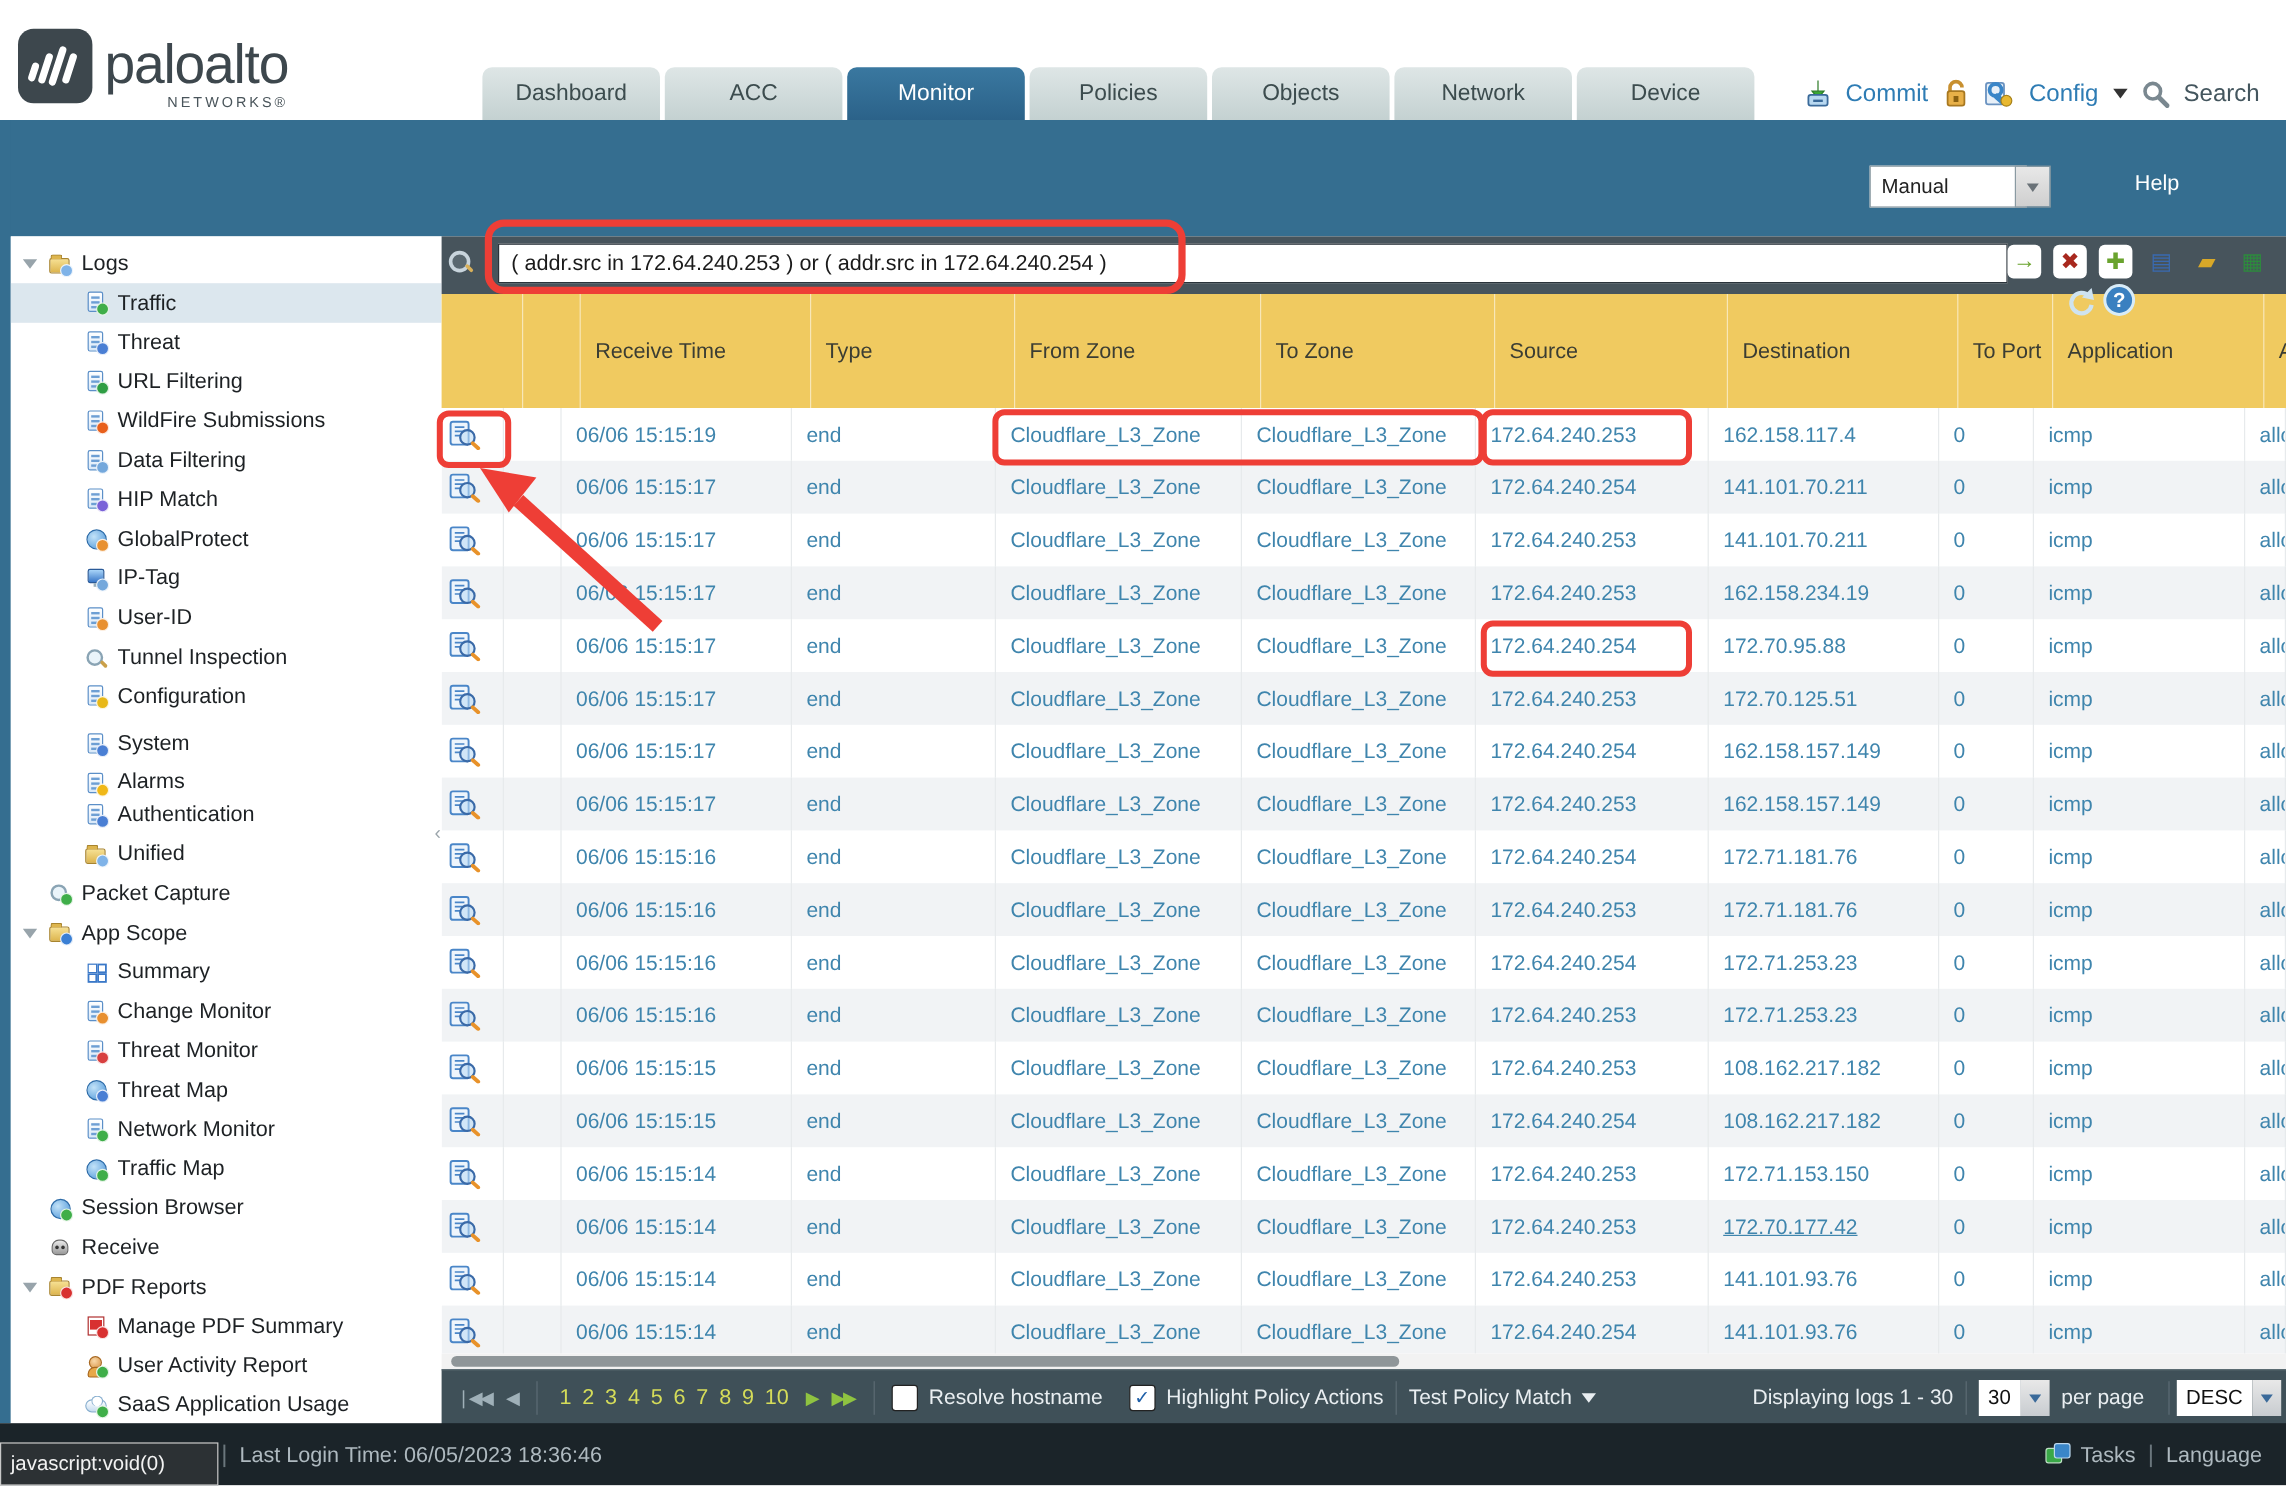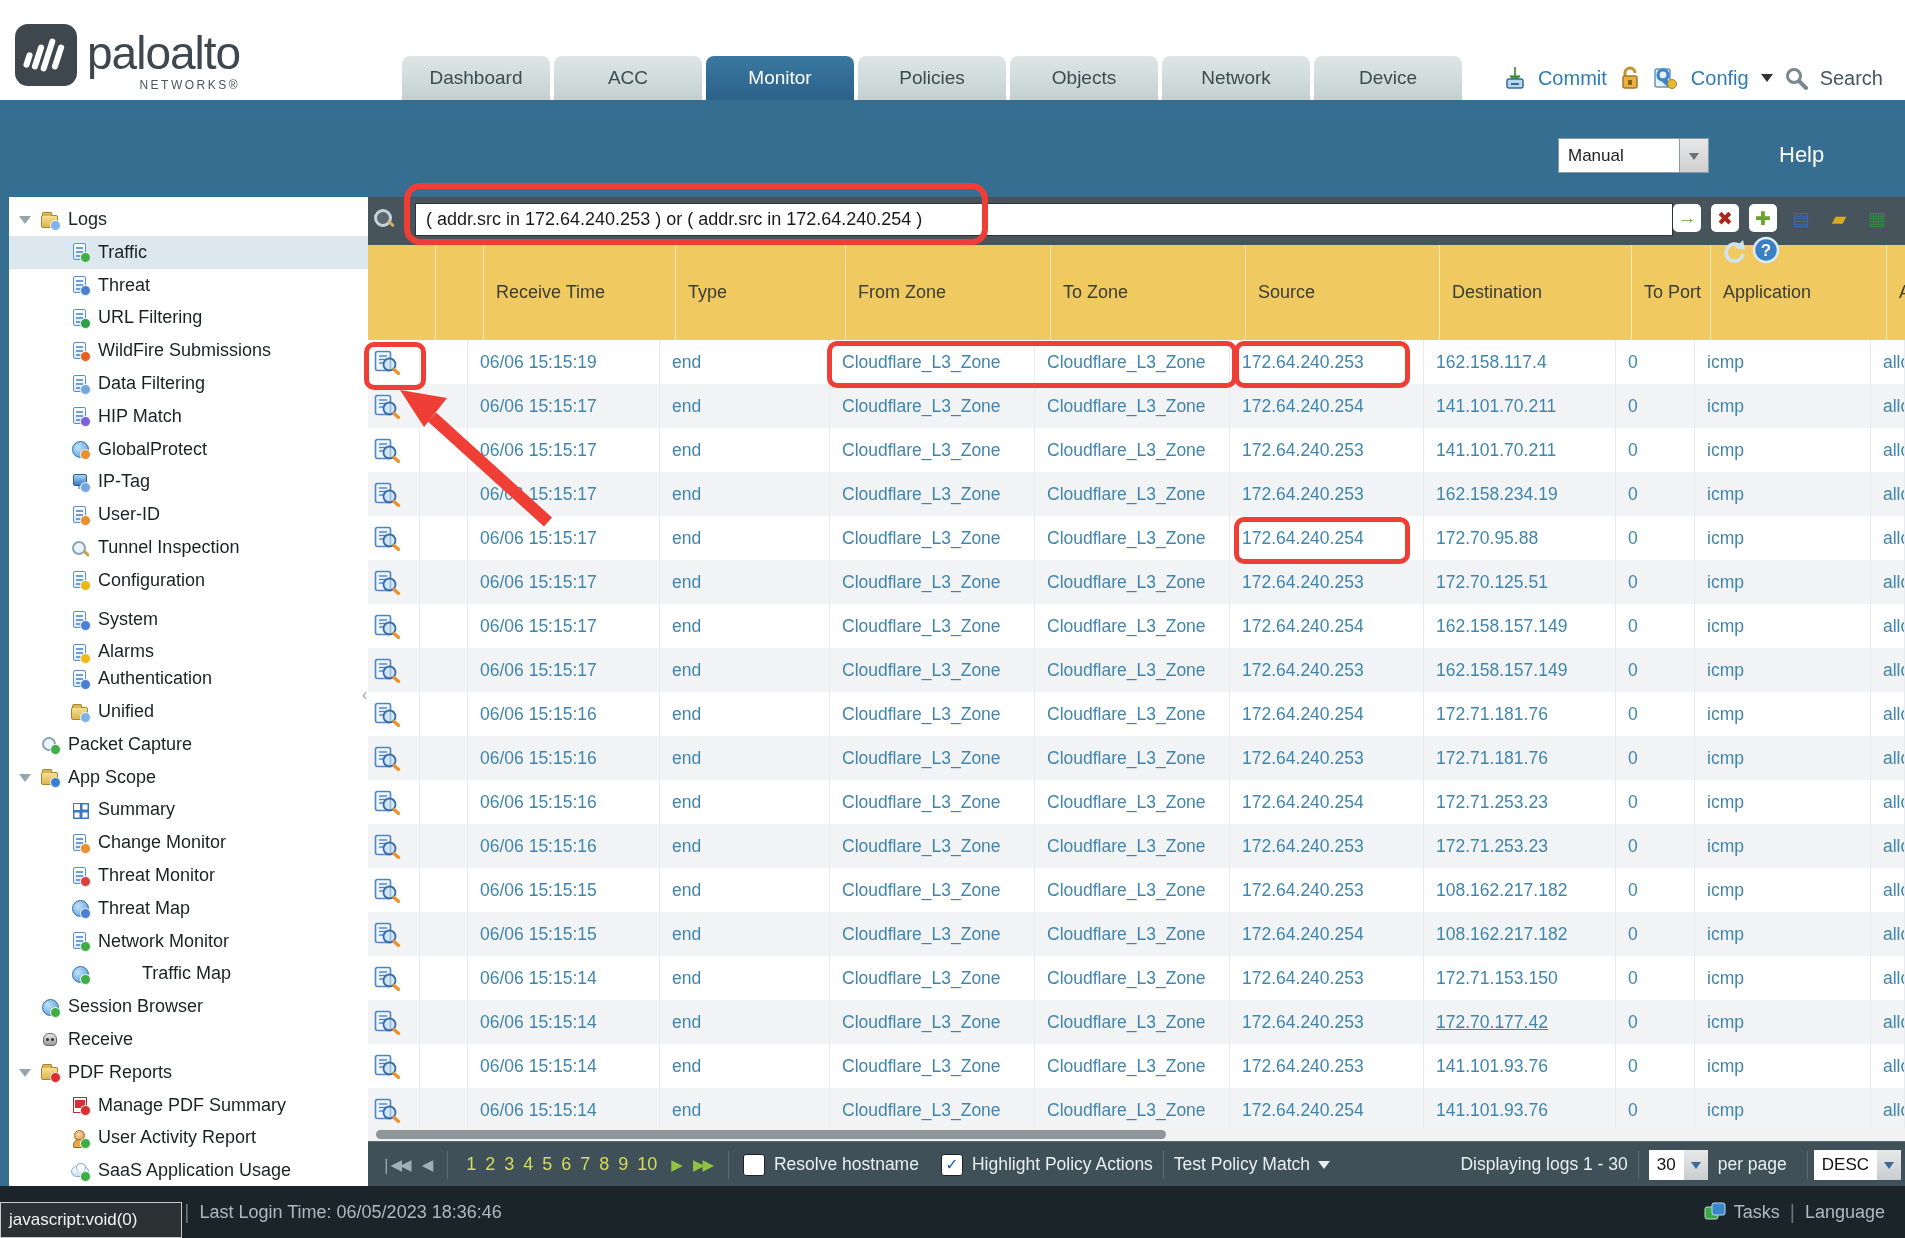--- a/index.html
+++ b/index.html
@@ -23,21 +23,21 @@
   .action-lbl{color:#2e7cb4;}
   .action-lbl.dim{color:#44565e;}
   .caret{width:0;height:0;border:6px solid transparent;border-top:8px solid #333;margin-top:6px;}
   
   .blueband{position:absolute;left:0;top:100px;width:1905px;height:97px;background:#356e90;}
   .mode-select{position:absolute;left:1558px;top:38px;width:120px;height:33px;background:#fff;border:1px solid #8a9aa2;
        font-size:17px;color:#222;display:flex;align-items:center;padding-left:9px;}
   .mode-arrow{position:absolute;left:1679px;top:38px;width:28px;height:33px;background:linear-gradient(#e8e8e8,#cfcfcf);
        border:1px solid #8a9aa2;display:flex;align-items:center;justify-content:center;}
   .mode-arrow b{width:0;height:0;border:5px solid transparent;border-top:7px solid #6a7278;margin-top:6px;}
-  .help-lbl{position:absolute;left:1779px;top:42px;color:#fff;font-size:22px;}
+  .help-lbl{position:absolute;left:1779px;top:42px;color:#fff;font-size:18px;}
   
   .leftstrip{position:absolute;left:0;top:100px;width:9px;height:1086px;background:#356e90;}
   .sidebar{position:absolute;left:9px;top:197px;width:359px;height:989px;background:#fff;overflow:hidden;}
   .snode{position:absolute;left:0;width:359px;height:33px;display:flex;align-items:center;cursor:pointer;}
   .snode.sel{background:#dce7ee;}
   .snode .lbl{font-size:18px;color:#1d2124;margin-left:8px;white-space:nowrap;}
   .tri{width:0;height:0;border:6px solid transparent;border-top:8px solid #98a4ab;position:absolute;left:10px;top:13px;}
   .collapse-handle{position:absolute;left:362px;top:680px;width:8px;height:30px;color:#9aa4aa;font-size:16px;
        display:flex;align-items:center;z-index:5;}
   
@@ -351,21 +351,21 @@
         </span>
         <span class="lbl">Threat Map</span>
       </div>
       <div class="snode" style="top: 727.6px;">
         <span class="ti" style="margin-left: 62px;">
           <span class="doc"></span>
           <span class="badge" style="background: rgb(63, 174, 73);"></span>
         </span>
         <span class="lbl">Network Monitor</span>
       </div>
-      <div class="snode" style="top: 760.4px; gap: 44px;">
+      <div class="snode" style="top: 760.4px;">
         <span class="ti" style="margin-left: 62px;">
           <span class="globe"></span>
           <span class="badge" style="background: rgb(63, 174, 73);"></span>
         </span>
         <span class="lbl">Traffic Map</span>
       </div>
       <div class="snode" style="top: 793.2px;">
         <span class="ti" style="margin-left: 32px;">
           <span class="globe"></span>
           <span class="badge" style="background: rgb(63, 174, 73);"></span>

